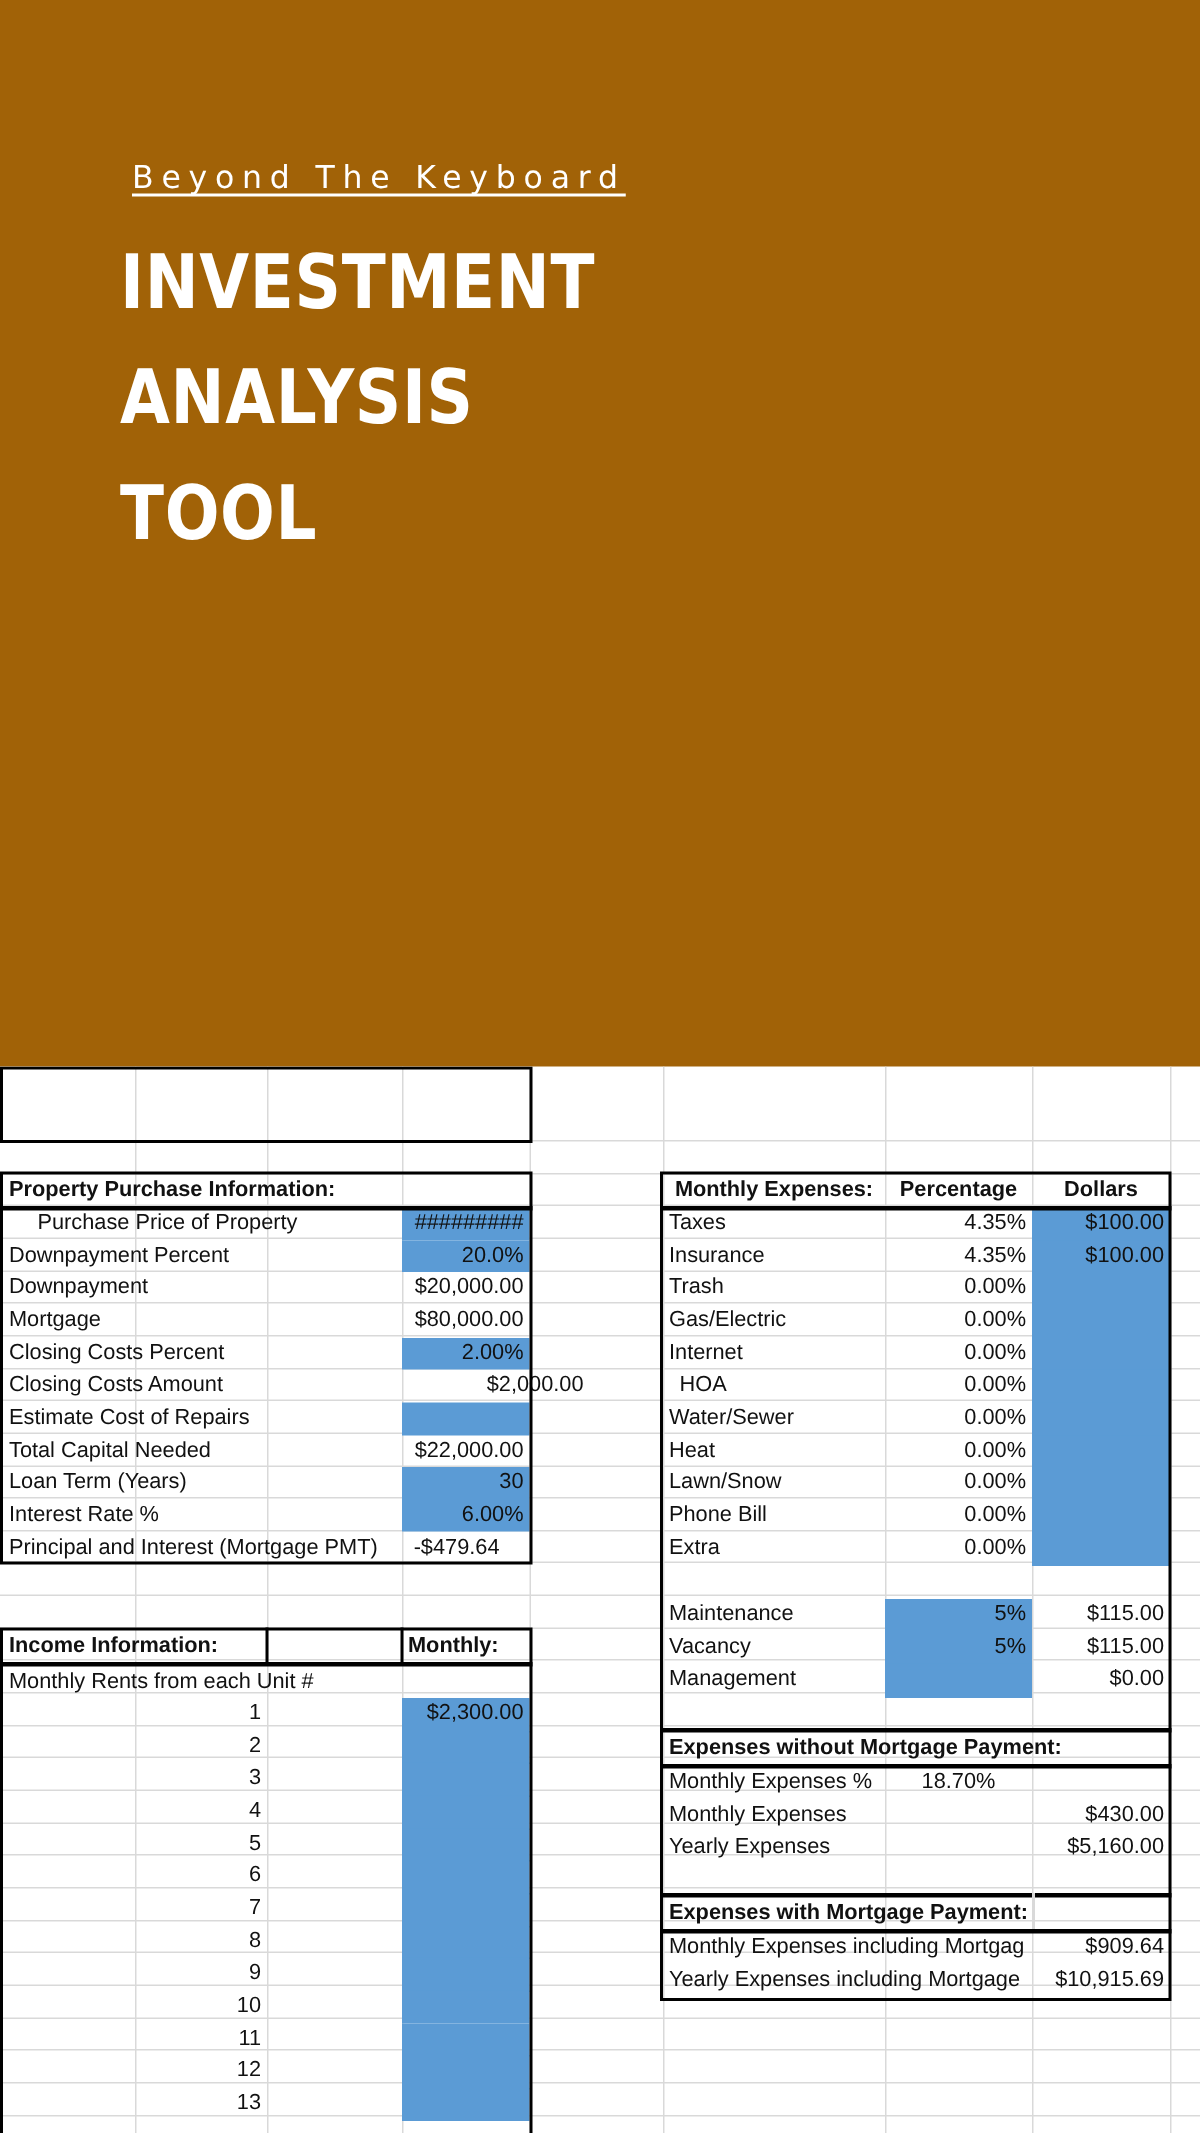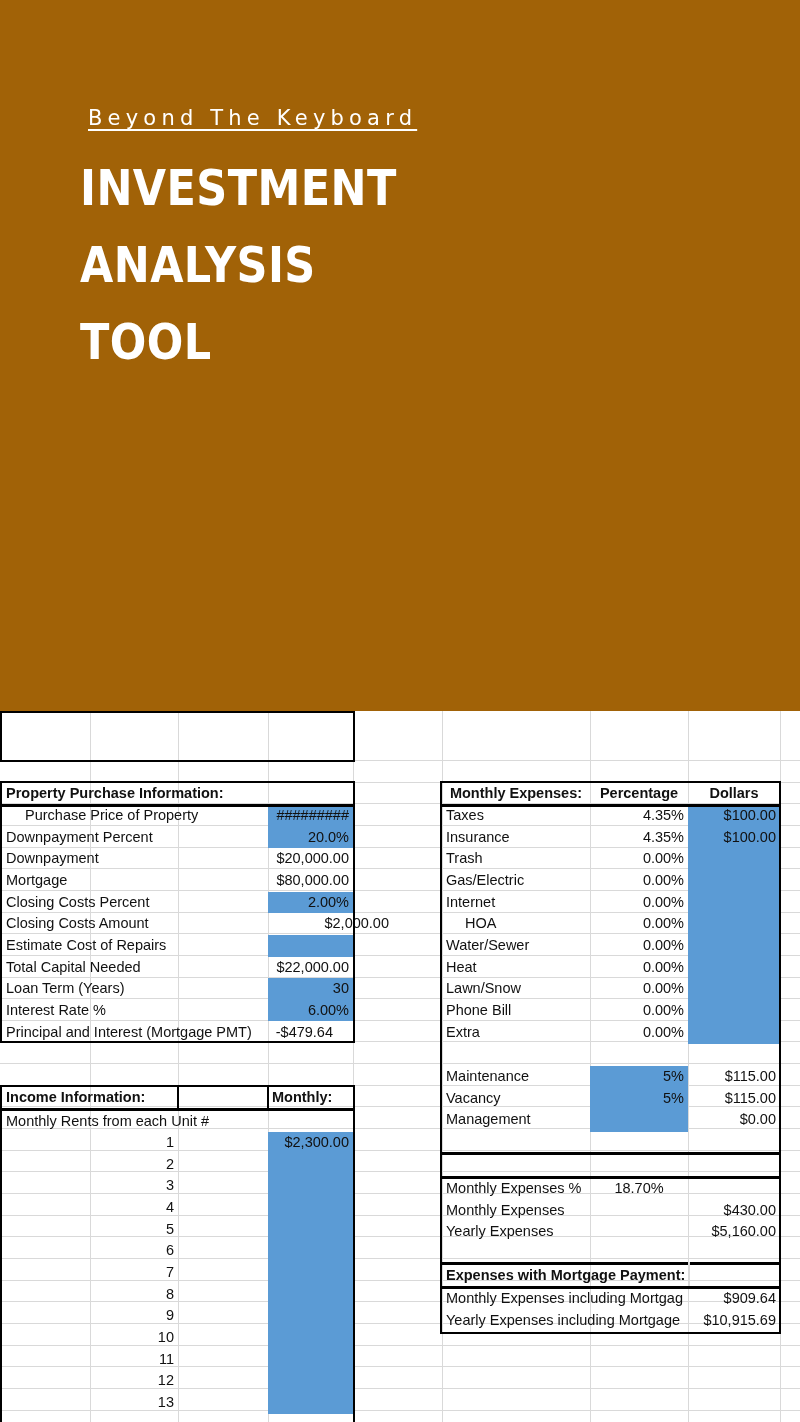--- a/index.html
+++ b/index.html
@@ -152,21 +152,21 @@
       <div class="cell r blue" style="left:688px;top:115.65px;width:92px;height:22.65px;">$100.00</div>
       <div class="cell " style="left:442px;top:137.3px;width:148px;height:21.65px;">Trash</div>
       <div class="cell r" style="left:590px;top:137.3px;width:98px;height:21.65px;">0.00%</div>
       <div class="cell r blue" style="left:688px;top:137.3px;width:92px;height:22.65px;"></div>
       <div class="cell " style="left:442px;top:158.95px;width:148px;height:21.65px;">Gas/Electric</div>
       <div class="cell r" style="left:590px;top:158.95px;width:98px;height:21.65px;">0.00%</div>
       <div class="cell r blue" style="left:688px;top:158.95px;width:92px;height:22.65px;"></div>
       <div class="cell " style="left:442px;top:180.6px;width:148px;height:21.65px;">Internet</div>
       <div class="cell r" style="left:590px;top:180.6px;width:98px;height:21.65px;">0.00%</div>
       <div class="cell r blue" style="left:688px;top:180.6px;width:92px;height:22.65px;"></div>
-      <div class="cell " style="left:440px;top:202.25px;width:148px;height:21.65px;padding-left:25px;">HOA</div>
+      <div class="cell " style="left:428px;top:202.25px;width:148px;height:21.65px;padding-left:25px;">HOA</div>
       <div class="cell r" style="left:590px;top:202.25px;width:98px;height:21.65px;">0.00%</div>
       <div class="cell r blue" style="left:688px;top:202.25px;width:92px;height:22.65px;"></div>
       <div class="cell " style="left:442px;top:223.89999999999998px;width:148px;height:21.65px;">Water/Sewer</div>
       <div class="cell r" style="left:590px;top:223.89999999999998px;width:98px;height:21.65px;">0.00%</div>
       <div class="cell r blue" style="left:688px;top:223.89999999999998px;width:92px;height:22.65px;"></div>
       <div class="cell " style="left:442px;top:245.54999999999998px;width:148px;height:21.65px;">Heat</div>
       <div class="cell r" style="left:590px;top:245.54999999999998px;width:98px;height:21.65px;">0.00%</div>
       <div class="cell r blue" style="left:688px;top:245.54999999999998px;width:92px;height:22.65px;"></div>
       <div class="cell " style="left:442px;top:267.2px;width:148px;height:21.65px;">Lawn/Snow</div>
       <div class="cell r" style="left:590px;top:267.2px;width:98px;height:21.65px;">0.00%</div>
@@ -183,20 +183,21 @@
       <div class="cell r blue" style="left:590px;top:355px;width:98px;height:22.65px;">5%</div>
       <div class="cell r" style="left:688px;top:355px;width:92px;height:21.65px;">$115.00</div>
       <div class="cell " style="left:442px;top:376.65px;width:148px;height:21.65px;">Vacancy</div>
       <div class="cell r blue" style="left:590px;top:376.65px;width:98px;height:22.65px;">5%</div>
       <div class="cell r" style="left:688px;top:376.65px;width:92px;height:21.65px;">$115.00</div>
       <div class="cell " style="left:442px;top:398.3px;width:148px;height:21.65px;">Management</div>
       <div class="cell r blue" style="left:590px;top:398.3px;width:98px;height:22.65px;"></div>
       <div class="cell r" style="left:688px;top:398.3px;width:92px;height:21.65px;">$0.00</div>
     </div>
 
+  <div class="cell b" style="left:442px;top:444px;width:330px;height:21px;">Expenses without Mortgage Payment:</div>
   <div id="wo-rows">
       <div class="cell " style="left:442px;top:467px;width:148px;height:21.65px;">Monthly Expenses %</div>
       <div class="cell c" style="left:590px;top:467px;width:98px;height:21.65px;">18.70%</div>
       <div class="cell r" style="left:688px;top:467px;width:92px;height:21.65px;"></div>
       <div class="cell " style="left:442px;top:488.65px;width:148px;height:21.65px;">Monthly Expenses</div>
       <div class="cell c" style="left:590px;top:488.65px;width:98px;height:21.65px;"></div>
       <div class="cell r" style="left:688px;top:488.65px;width:92px;height:21.65px;">$430.00</div>
       <div class="cell " style="left:442px;top:510.3px;width:148px;height:21.65px;">Yearly Expenses</div>
       <div class="cell c" style="left:590px;top:510.3px;width:98px;height:21.65px;"></div>
       <div class="cell r" style="left:688px;top:510.3px;width:92px;height:21.65px;">$5,160.00</div>

